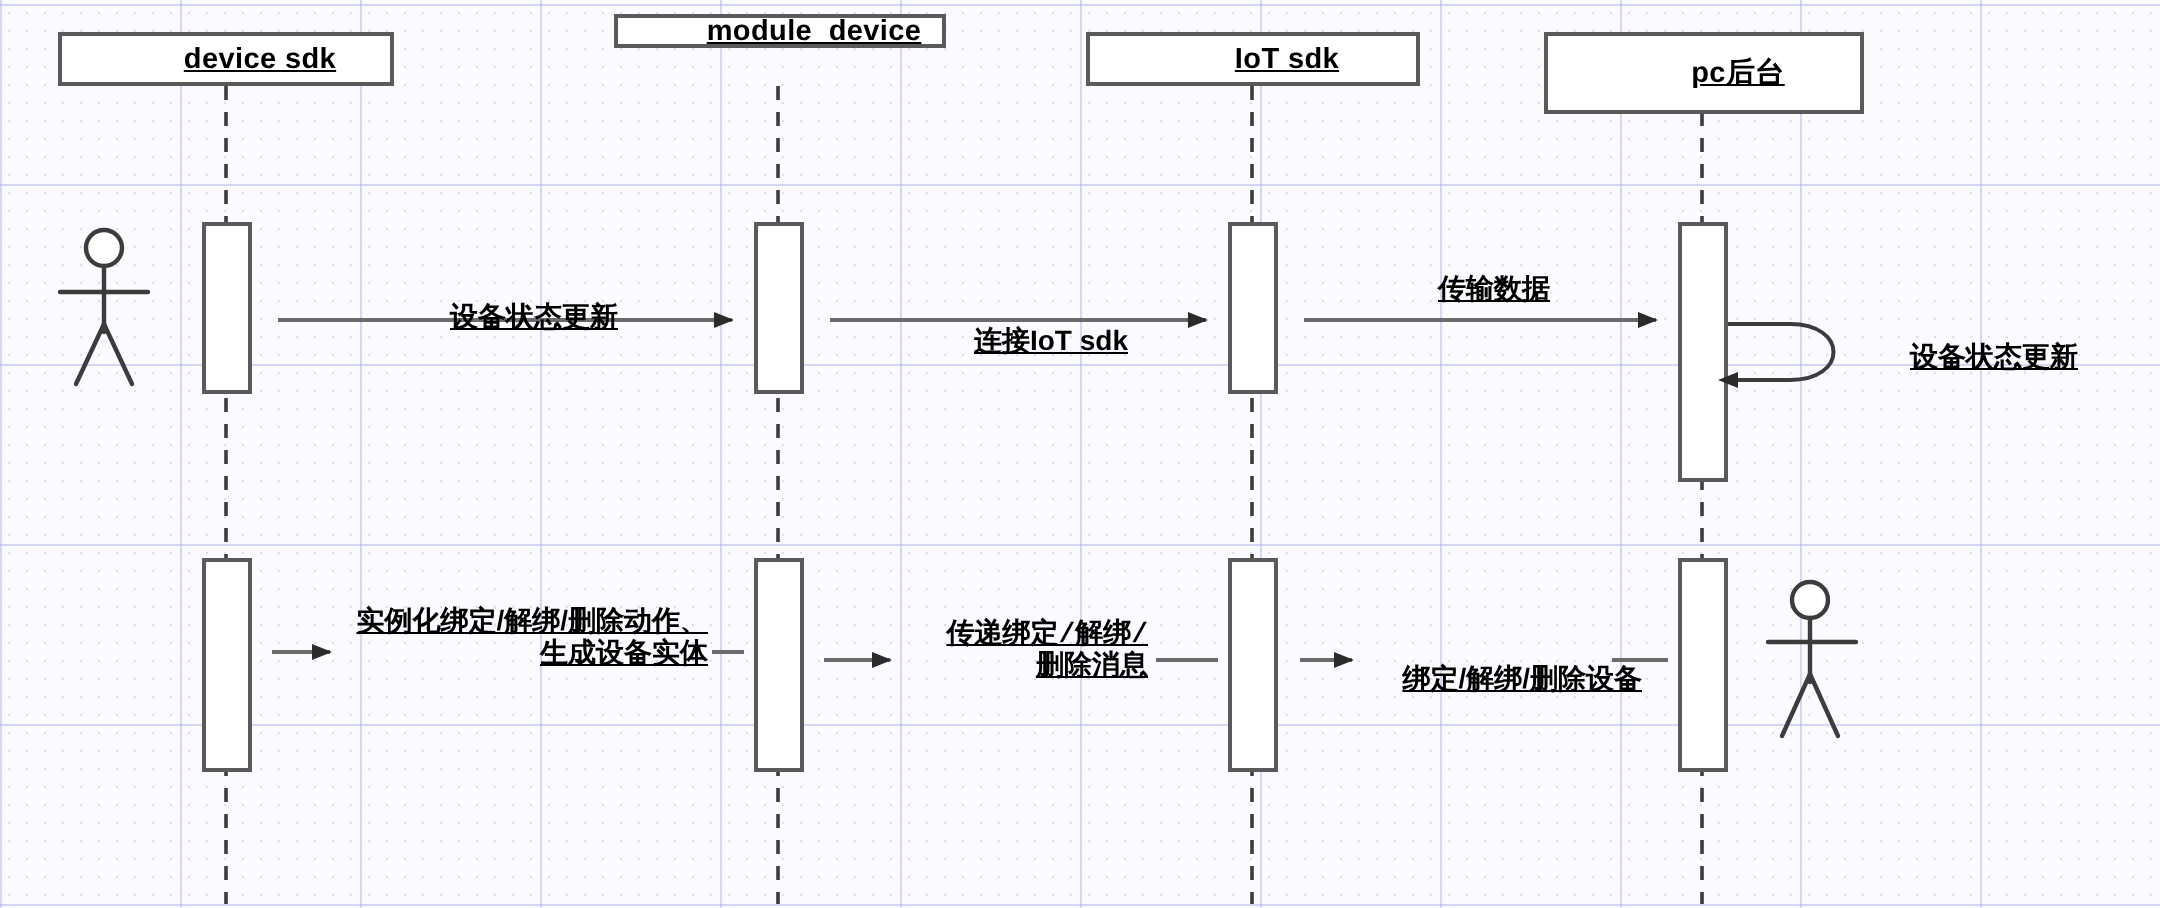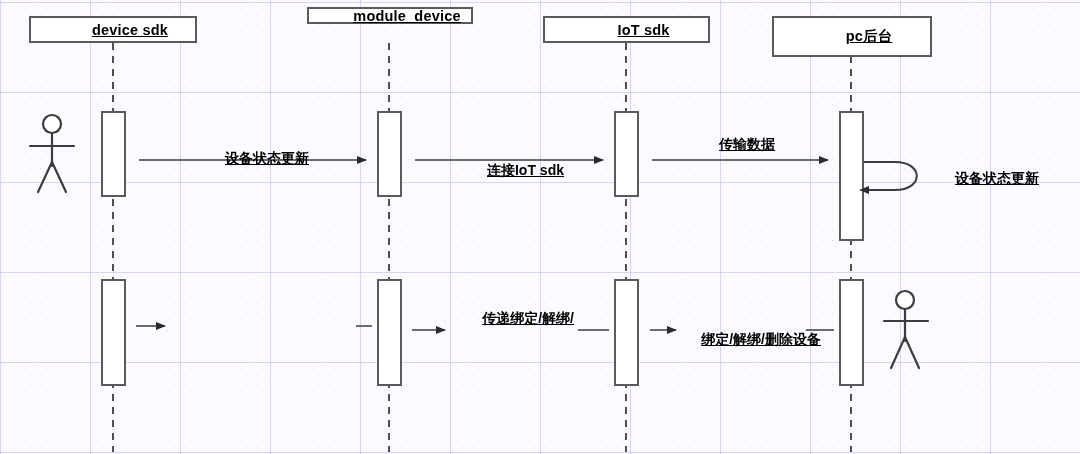--- a/index.html
+++ b/index.html
@@ -159,18 +159,23 @@
   </div>
 
   <div class="msg-label" style="left:931px; top:170px; width:108px;">
     <span class="ln">设备状态更新</span>
   </div>
 
   <div class="msg-label" style="left:661px; top:331px; width:160px;">
     <span class="ln">绑定/解绑/删除设备</span>
   </div>
 
-  <div class="msg-label" style="left:450px; top:310px; width:124px;">
+  <div class="msg-label" style="left:450px; top:310px; width:124px;font-family:Liberation Mono, monospace;">
     <span class="ln">传递绑定/解绑/</span>
+    <span class="ln">删除消息</span>
   </div>
 
+  <div class="msg-label" style="left:148px; top:302px; width:206px;">
+    <span class="ln">实例化绑定/解绑/删除动作、</span>
+    <span class="ln">生成设备实体</span>
+  </div>
 
 </div>
 
 </body></html>

